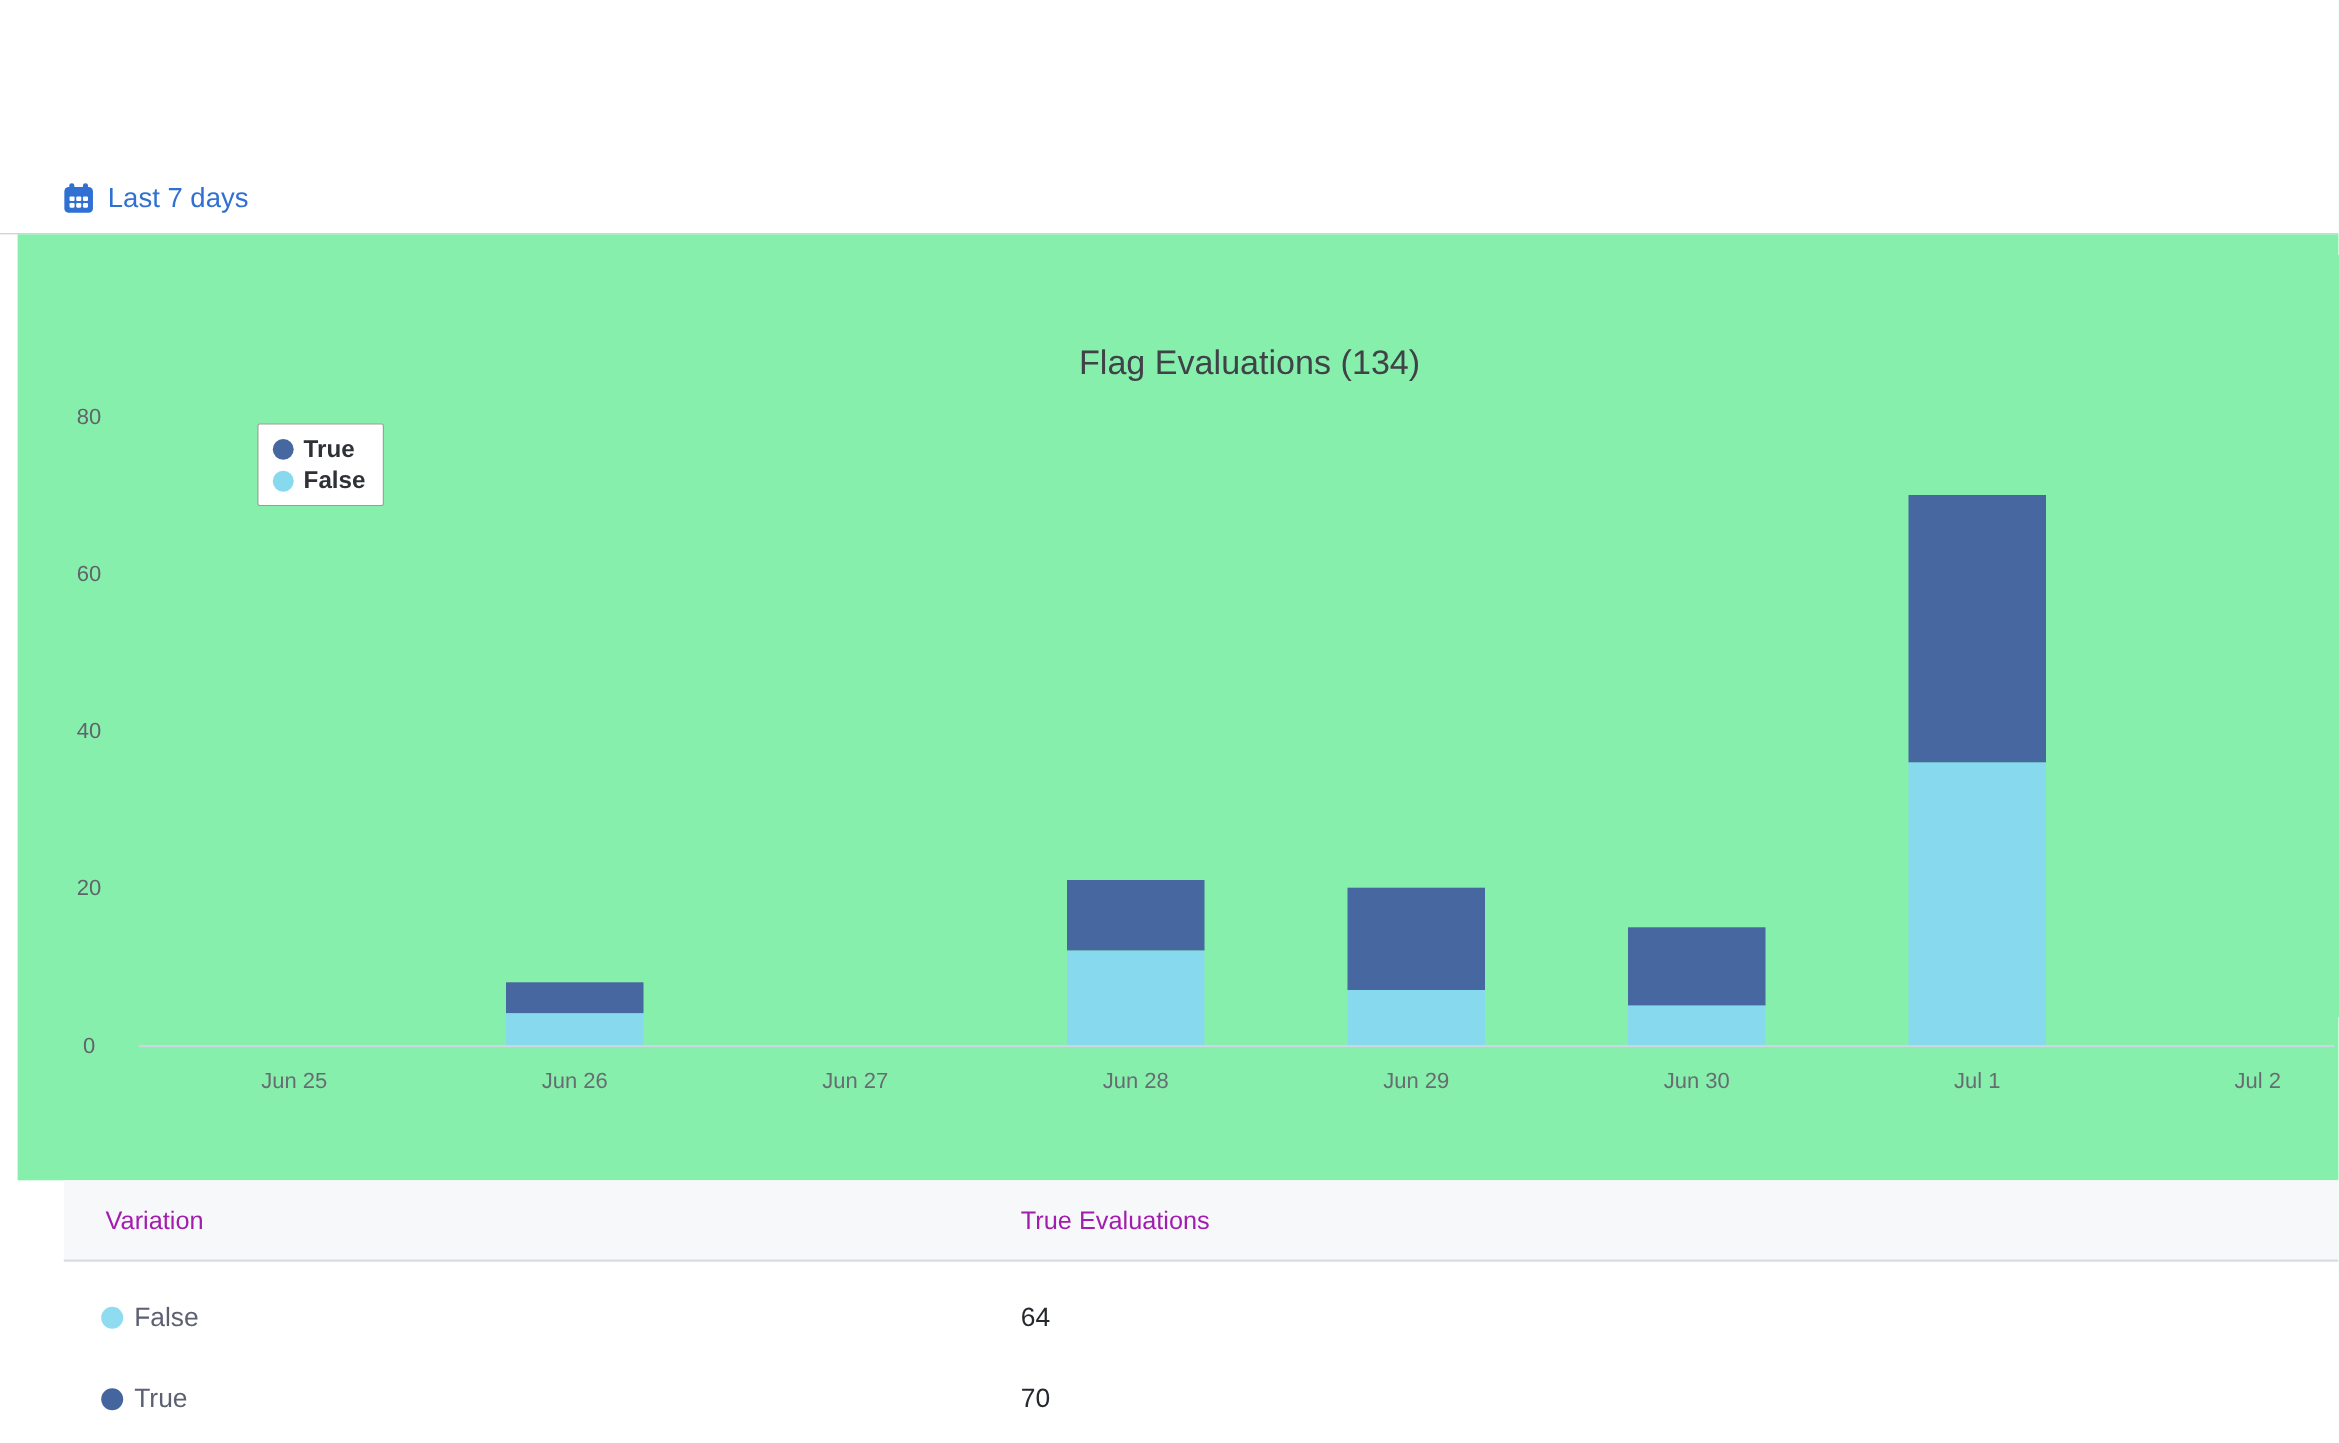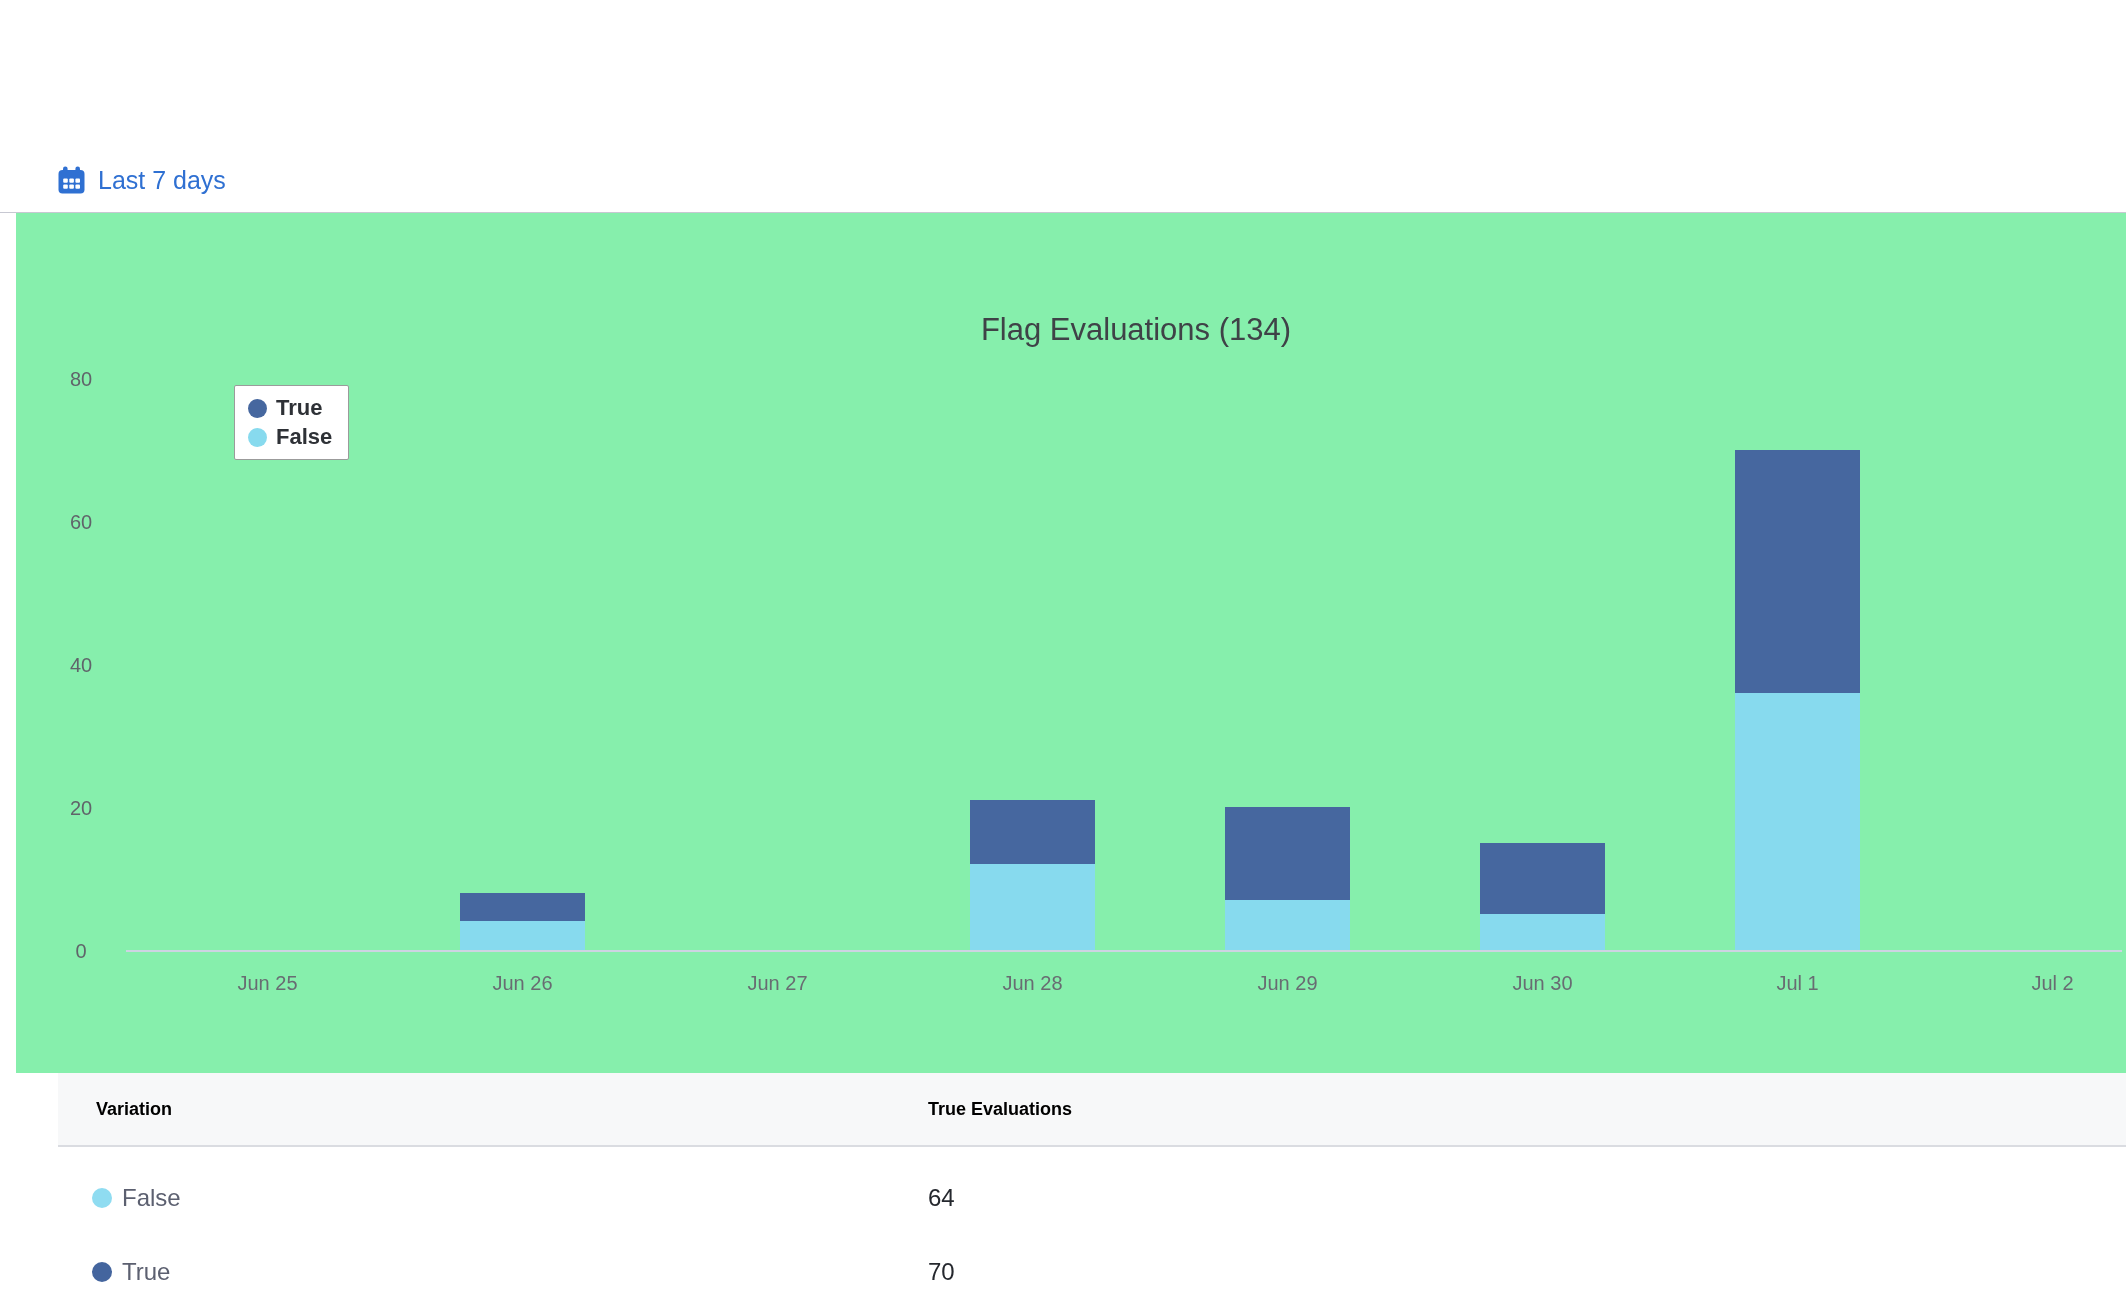--- a/index.html
+++ b/index.html
@@ -27,21 +27,21 @@
   .bar-seg{position:absolute;width:125px;}
   .xlabel{position:absolute;width:160px;text-align:center;font-size:20px;color:#686c72;height:24px;line-height:24px;}
   .legend{position:absolute;left:218px;top:172px;background:#fff;border:1.5px solid #9b9b9b;border-radius:2px;
           padding:9px 16px 9px 13px;display:flex;flex-direction:column;gap:3px;}
   .legend-item{display:flex;align-items:center;gap:9px;cursor:pointer;}
   .legend-dot{width:19px;height:19px;border-radius:50%;flex:0 0 auto;}
   .legend-label{font-size:22px;font-weight:bold;color:#2e3136;}
   
   .table{position:absolute;left:58px;top:1073px;width:2068px;}
   .thead{height:72px;background:#f7f8f9;border-bottom:2px solid #dadce1;position:relative;}
-  .th{position:absolute;top:0;height:72px;display:flex;align-items:center;font-size:18px;font-weight:bold;color:#000000;}
+  .th{position:absolute;top:0;height:72px;display:flex;align-items:center;font-size:23px;font-weight:normal;color:#a21caf;}
   .th.c0{left:38px;} .th.c1{left:870px;}
   .trow{height:74px;position:relative;}
   .trows{padding-top:14px;}
   .td-label{position:absolute;left:34px;top:0;height:74px;display:flex;align-items:center;gap:10px;font-size:24px;color:#5c6070;}
   .row-dot{width:20px;height:20px;border-radius:50%;flex:0 0 auto;}
   .td-value{position:absolute;left:870px;top:0;height:74px;display:flex;align-items:center;font-size:24px;color:#25282e;}
 </style>
 </head>
 <body>
 

